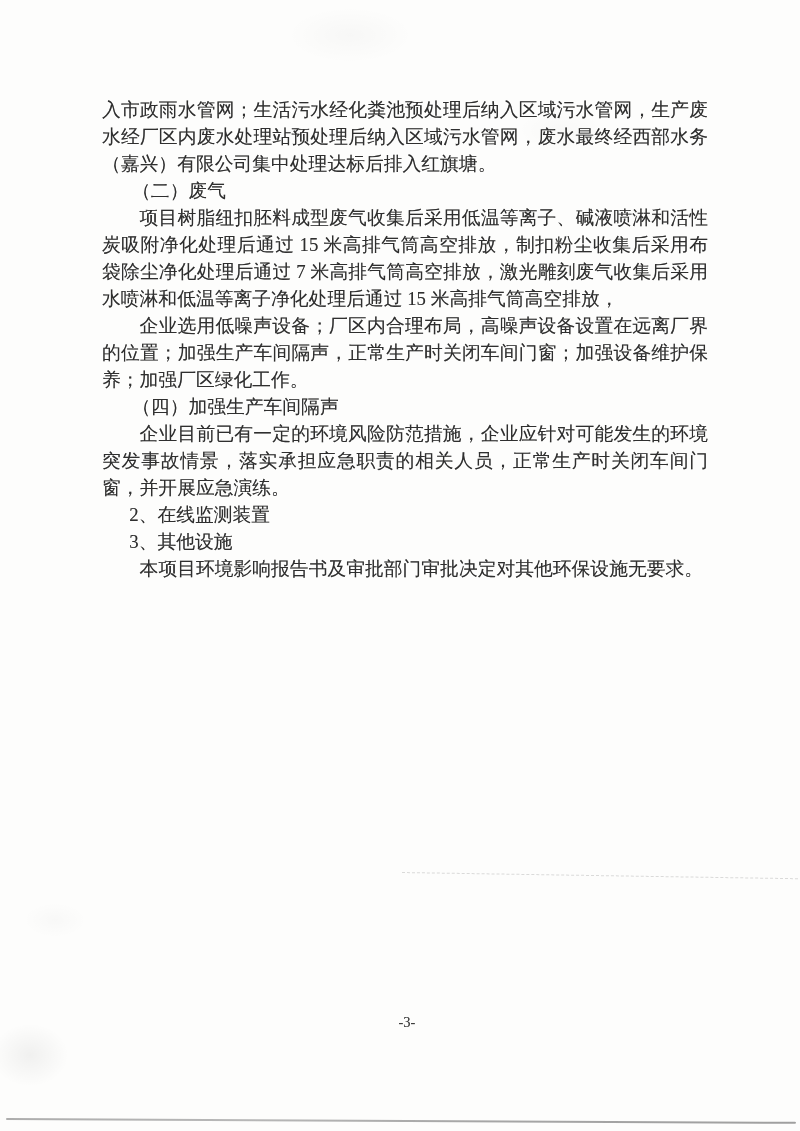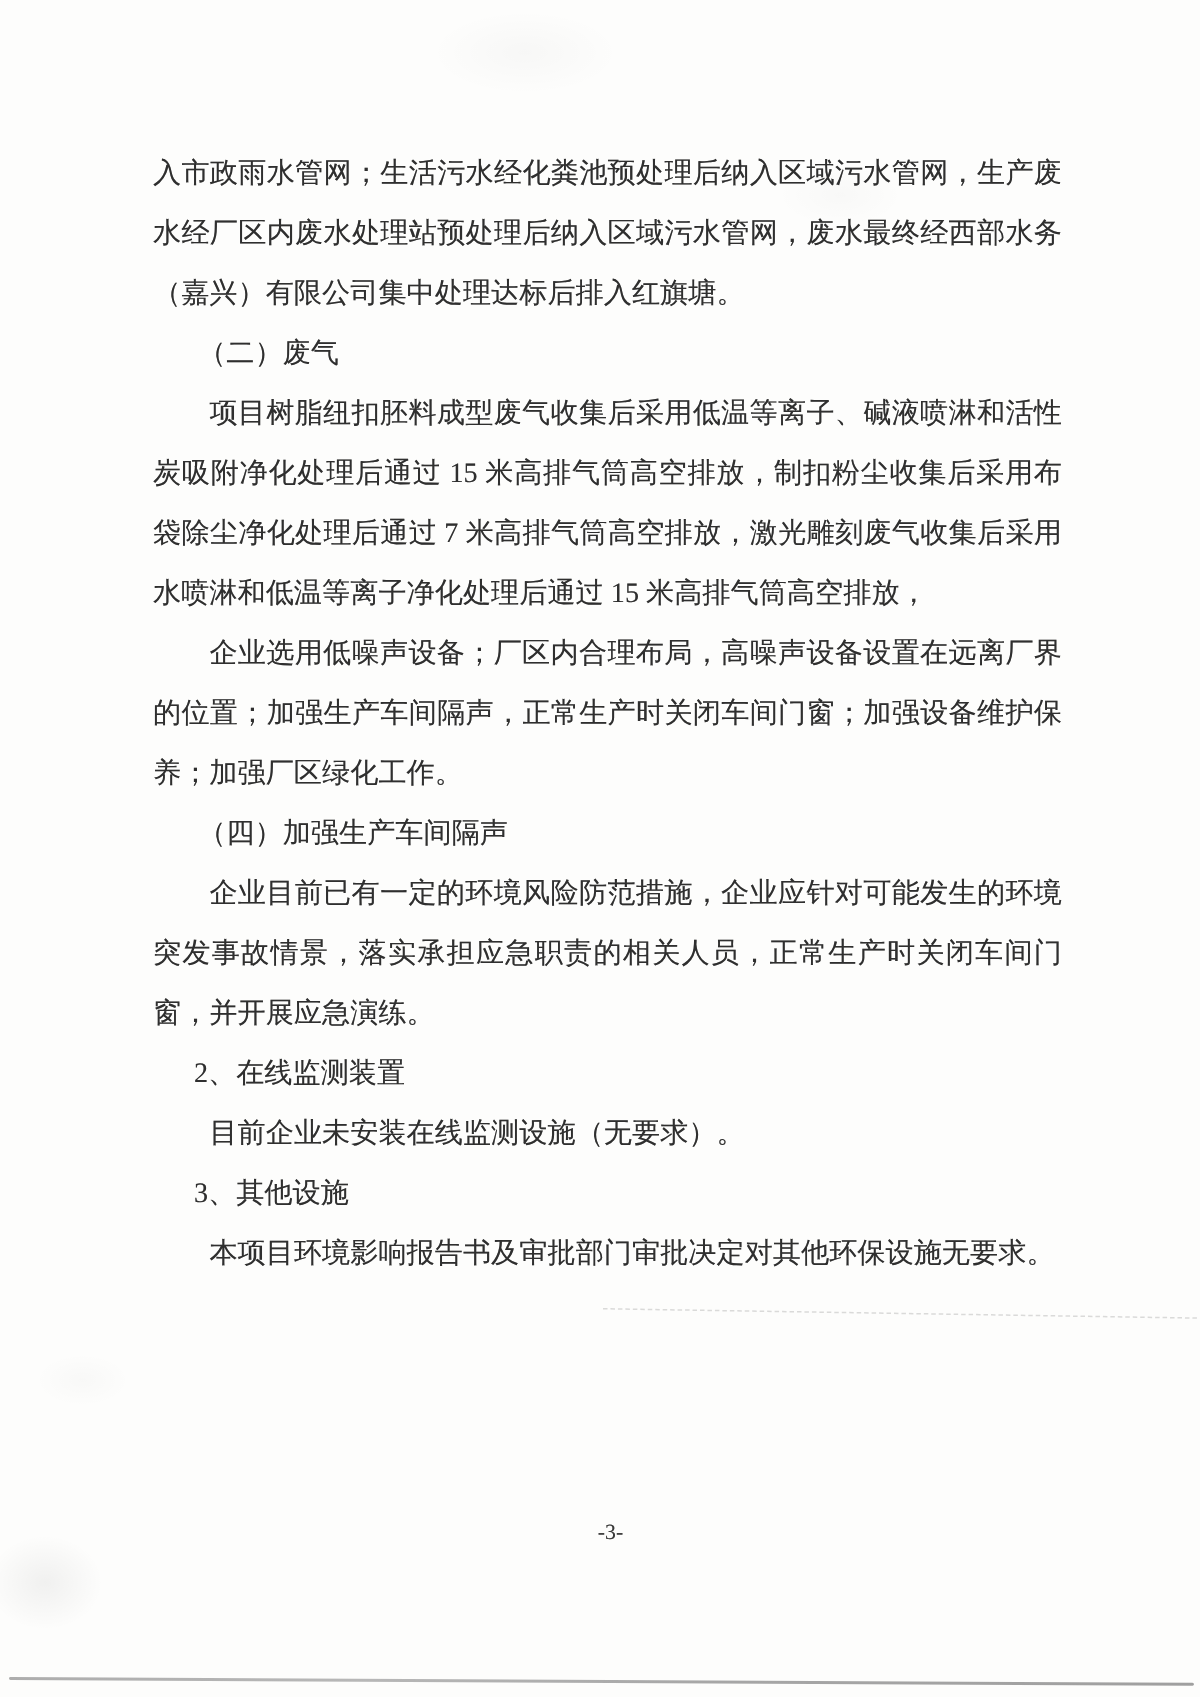--- a/index.html
+++ b/index.html
@@ -19,21 +19,21 @@
       #fdfdfc;
     font-family: "Liberation Serif", "DejaVu Serif", serif;
   }
   .content {
     position: absolute;
     top: 96px;
     left: 102px;
     width: 606px;
     color: #2f2f2f;
     font-size: 18.8px;
-    line-height: 40px;
+    line-height: 27px;
     text-align: justify;
     text-shadow: 0 0 0.4px rgba(40,40,40,0.4);
   }
   .content p {
     margin: 0;
     padding: 0;
   }
   .para        { text-indent: 2em; }
   .para-cont   { text-indent: 0; }
   .heading     { text-indent: 1.6em; }
@@ -77,21 +77,20 @@
 <body>
 
 <div class="content">
   <p class="para-cont">入市政雨水管网；生活污水经化粪池预处理后纳入区域污水管网，生产废水经厂区内废水处理站预处理后纳入区域污水管网，废水最终经西部水务（嘉兴）有限公司集中处理达标后排入红旗塘。</p>
   <p class="heading">（二）废气</p>
   <p class="para">项目树脂纽扣胚料成型废气收集后采用低温等离子、碱液喷淋和活性炭吸附净化处理后通过 15 米高排气筒高空排放，制扣粉尘收集后采用布袋除尘净化处理后通过 7 米高排气筒高空排放，激光雕刻废气收集后采用水喷淋和低温等离子净化处理后通过 15 米高排气筒高空排放，</p>
   <p class="para">企业选用低噪声设备；厂区内合理布局，高噪声设备设置在远离厂界的位置；加强生产车间隔声，正常生产时关闭车间门窗；加强设备维护保养；加强厂区绿化工作。</p>
   <p class="heading">（四）加强生产车间隔声</p>
   <p class="para">企业目前已有一定的环境风险防范措施，企业应针对可能发生的环境突发事故情景，落实承担应急职责的相关人员，正常生产时关闭车间门窗，并开展应急演练。</p>
   <p class="subheading">2、在线监测装置</p>
-  <p class="para">目前企业未安装在线监测设施（无要求）。</p>
   <p class="subheading">3、其他设施</p>
   <p class="para">本项目环境影响报告书及审批部门审批决定对其他环保设施无要求。</p>
 </div>
 
 <div class="page-footer">-3-</div>
 
 <div class="scan-dash-line"></div>
 <div class="scan-edge-line"></div>
 
 </body></html>

